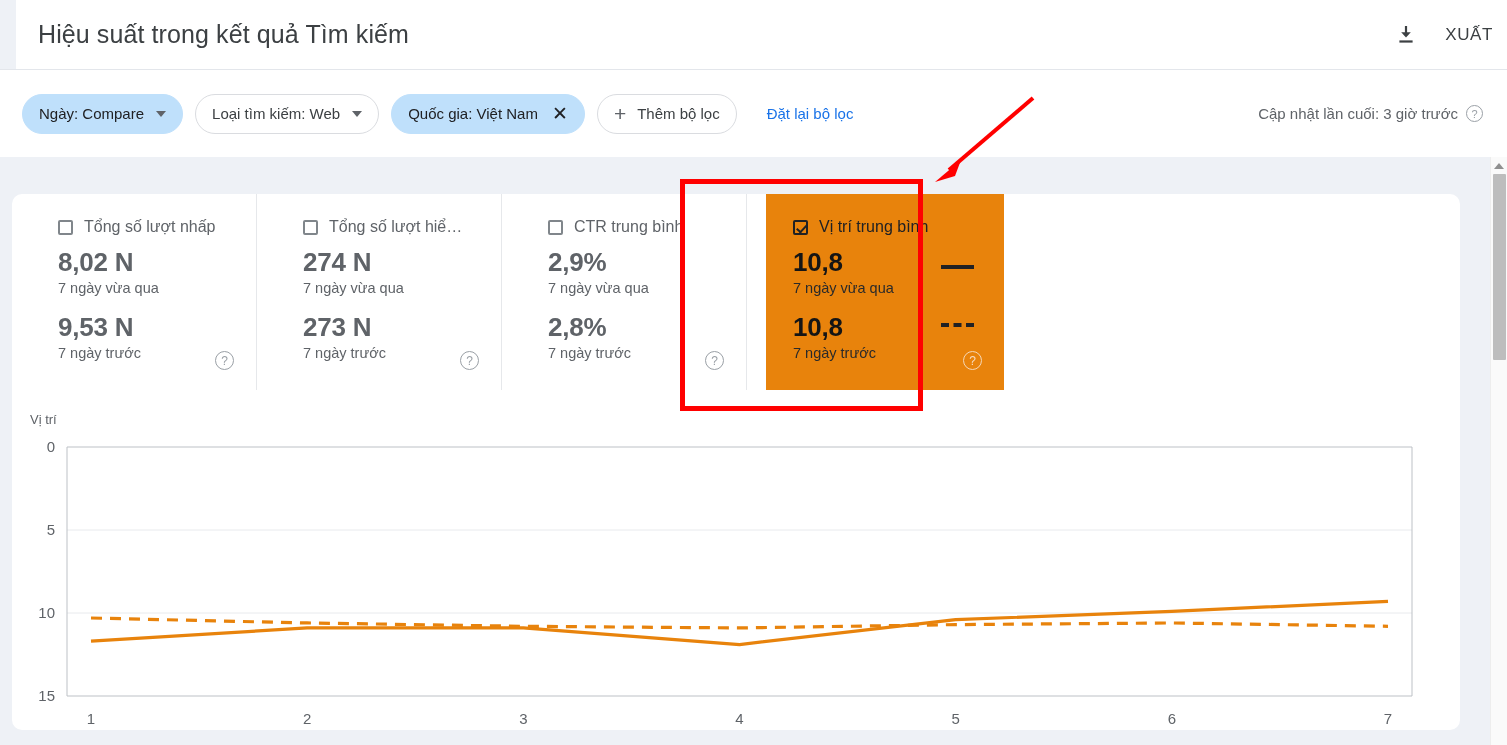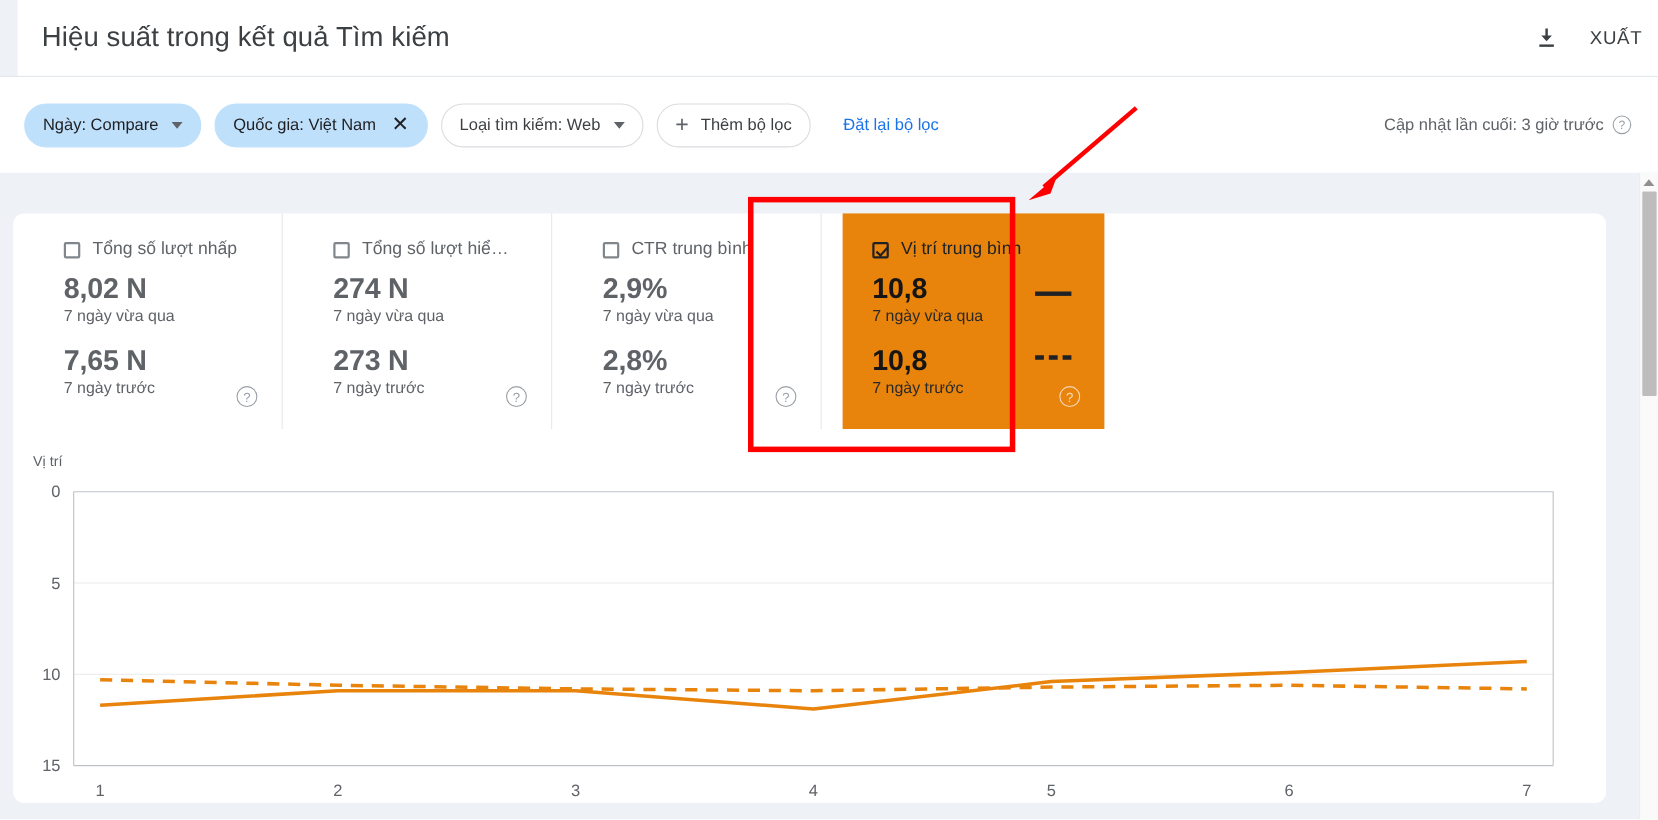--- a/index.html
+++ b/index.html
@@ -315,27 +315,27 @@
       </span>
       <span class="export-label">XUẤT</span>
     </div>
   </div>
 
   <div class="filterbar">
     <div class="chip active">
       <span>Ngày: Compare</span>
       <span class="caret"></span>
     </div>
+    <div class="chip">
+      <span>Loại tìm kiếm: Web</span>
+      <span class="caret"></span>
+    </div>
     <div class="chip active">
       <span>Quốc gia: Việt Nam</span>
       <span class="xmark">✕</span>
-    </div>
-    <div class="chip">
-      <span>Loại tìm kiếm: Web</span>
-      <span class="caret"></span>
     </div>
     <div class="chip">
       <span class="plus">+</span>
       <span>Thêm bộ lọc</span>
     </div>
     <div class="linkbtn">Đặt lại bộ lọc</div>
 
     <div class="updated">
       <span>Cập nhật lần cuối: 3 giờ trước</span>
       <span class="qmark">?</span>
@@ -349,21 +349,21 @@
       <div class="card">
         <div class="card-head">
           <span class="cbox"></span>
           <span class="card-title">Tổng số lượt nhấp</span>
         </div>
         <div class="metric-row">
           <span class="metric-val">8,02 N</span>
         </div>
         <div class="metric-sub">7 ngày vừa qua</div>
         <div class="metric-row">
-          <span class="metric-val">7,65 N</span>
+          <span class="metric-val">9,53 N</span>
         </div>
         <div class="metric-sub">7 ngày trước</div>
         <span class="help">?</span>
       </div>
 
       <div class="card">
         <div class="card-head">
           <span class="cbox"></span>
           <span class="card-title">Tổng số lượt hiể…</span>
         </div>

